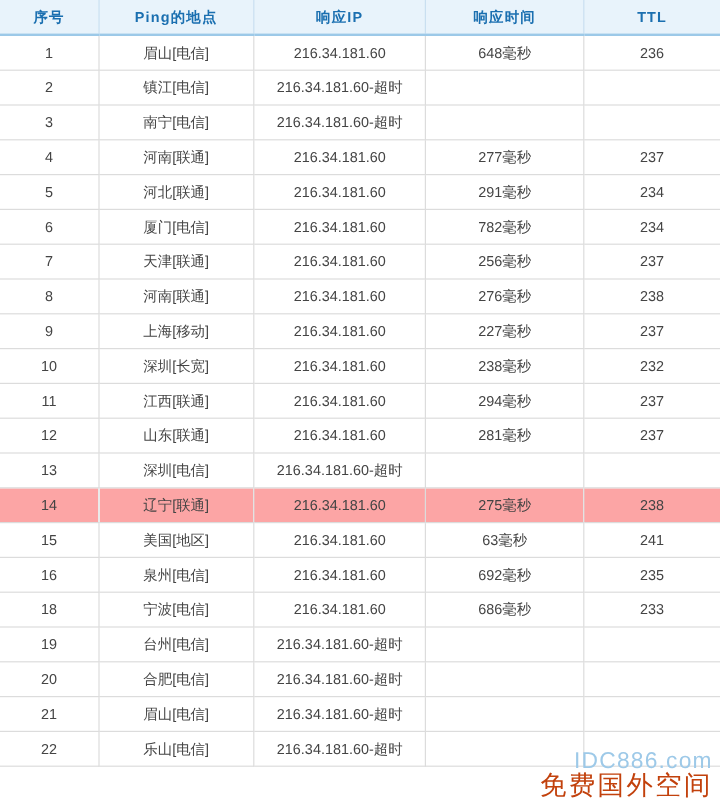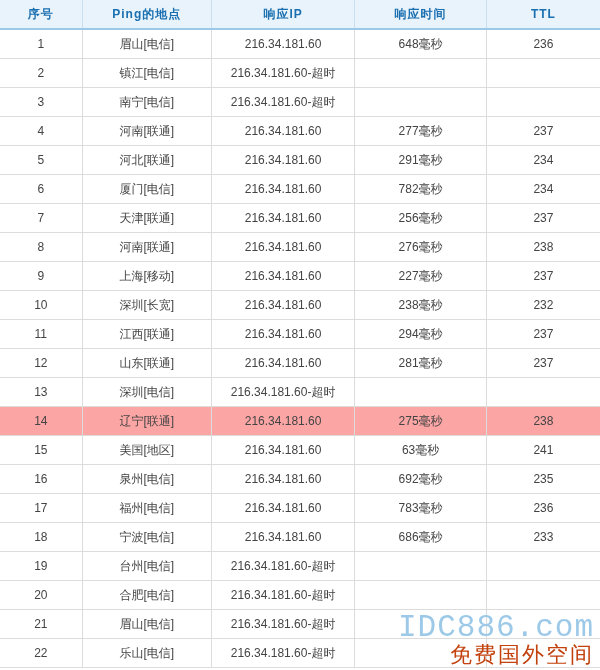--- a/index.html
+++ b/index.html
@@ -56,22 +56,22 @@
   .time-plain { color: #444444; }
   .watermark {
     position: absolute;
     right: 6px;
     bottom: 4px;
     text-align: right;
     pointer-events: none;
     line-height: 1.05;
   }
   .watermark .wm-line1 {
-    font-family: Liberation Mono, monospace;
-    font-size: 31px;
+    font-family: Liberation Sans, sans-serif;
+    font-size: 19px;
     color: #9dc9e8;
     letter-spacing: 1px;
     margin-left: 16px;
   }
   .watermark .wm-line2 {
     font-family: "Liberation Sans", "DejaVu Sans", sans-serif;
     font-size: 22px;
     color: #c2410c;
     letter-spacing: 2px;
     margin-top: -2px;
@@ -197,27 +197,20 @@
         <td class="col-ttl">241</td>
       </tr>
       <tr>
         <td class="col-idx">16</td>
         <td class="col-loc">泉州[电信]</td>
         <td class="col-ip">216.34.181.60</td>
         <td class="col-time time-red">692毫秒</td>
         <td class="col-ttl">235</td>
       </tr>
       <tr>
-        <td class="col-idx">17</td>
-        <td class="col-loc">福州[电信]</td>
-        <td class="col-ip">216.34.181.60</td>
-        <td class="col-time time-red">783毫秒</td>
-        <td class="col-ttl">236</td>
-      </tr>
-      <tr>
         <td class="col-idx">18</td>
         <td class="col-loc">宁波[电信]</td>
         <td class="col-ip">216.34.181.60</td>
         <td class="col-time time-red">686毫秒</td>
         <td class="col-ttl">233</td>
       </tr>
       <tr>
         <td class="col-idx">19</td>
         <td class="col-loc">台州[电信]</td>
         <td class="col-ip">216.34.181.60-超时</td>

